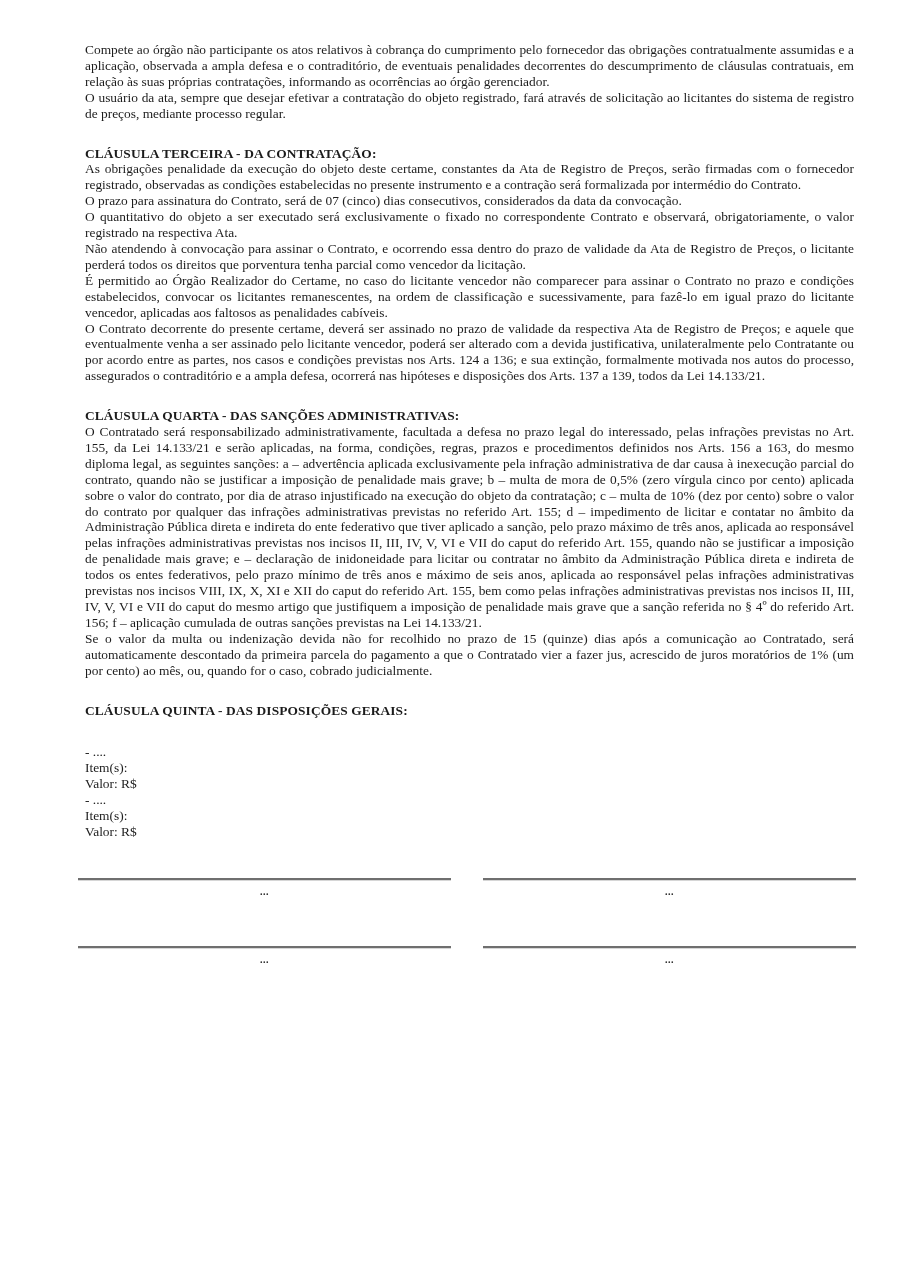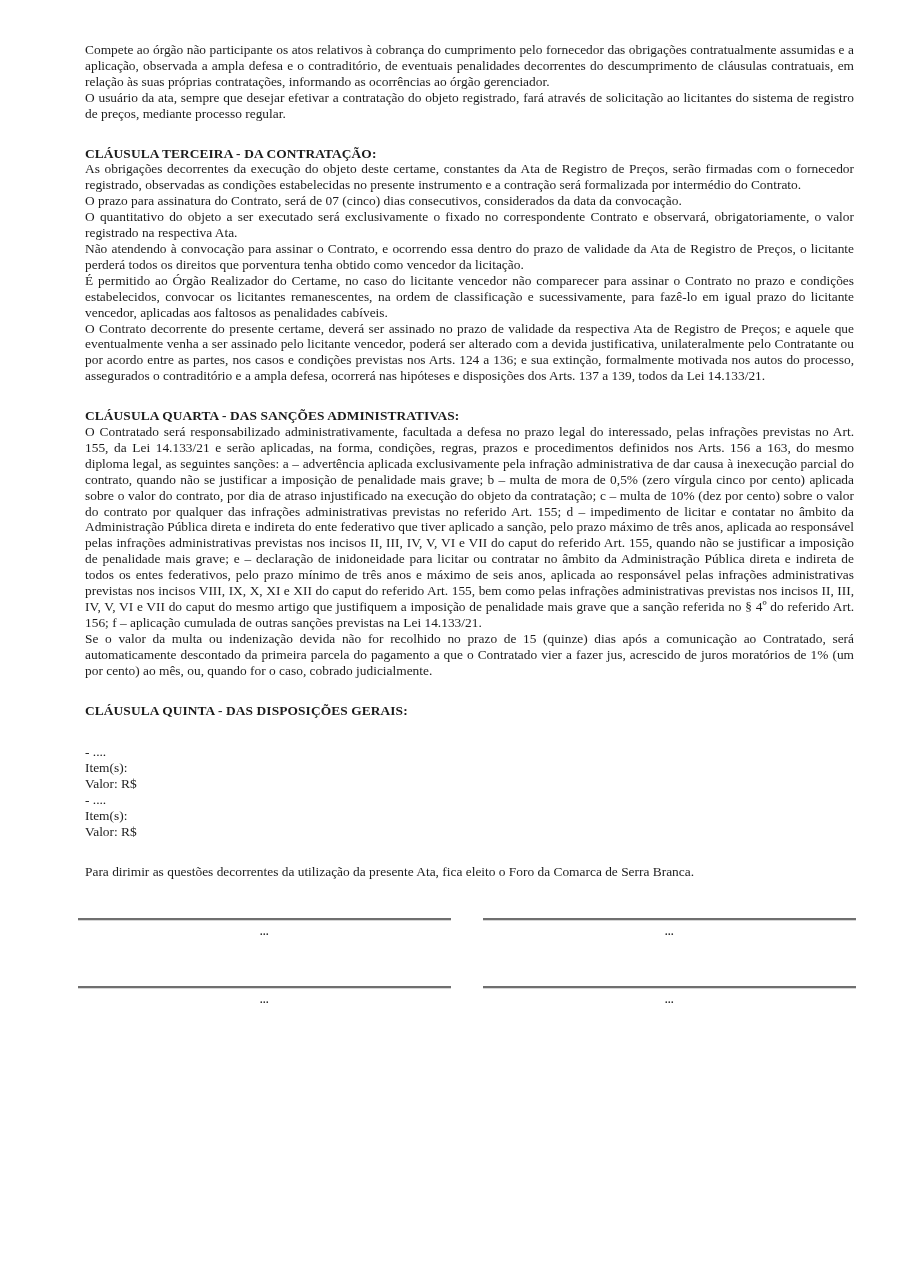--- a/index.html
+++ b/index.html
@@ -28,24 +28,24 @@
 </head>
 <body>
 
 <div class="page">
 
   <p class="para">Compete ao órgão não participante os atos relativos à cobrança do cumprimento pelo fornecedor das obrigações contratualmente assumidas e a aplicação, observada a ampla defesa e o contraditório, de eventuais penalidades decorrentes do descumprimento de cláusulas contratuais, em relação às suas próprias contratações, informando as ocorrências ao órgão gerenciador.</p>
   <p class="para">O usuário da ata, sempre que desejar efetivar a contratação do objeto registrado, fará através de solicitação ao licitantes do sistema de registro de preços, mediante processo regular.</p>
 
   <div class="clause">
     <p class="clause-title">CLÁUSULA TERCEIRA - DA CONTRATAÇÃO:</p>
-    <p class="para">As obrigações decorrentes da execução do objeto deste certame, constantes da Ata de Registro de Preços, serão firmadas com o fornecedor registrado, observadas as condições estabelecidas no presente instrumento e a contração será formalizada por intermédio do Contrato.</p>
+    <p class="para">As obrigações penalidade da execução do objeto deste certame, constantes da Ata de Registro de Preços, serão firmadas com o fornecedor registrado, observadas as condições estabelecidas no presente instrumento e a contração será formalizada por intermédio do Contrato.</p>
     <p class="para">O prazo para assinatura do Contrato, será de 07 (cinco) dias consecutivos, considerados da data da convocação.</p>
     <p class="para">O quantitativo do objeto a ser executado será exclusivamente o fixado no correspondente Contrato e observará, obrigatoriamente, o valor registrado na respectiva Ata.</p>
-    <p class="para">Não atendendo à convocação para assinar o Contrato, e ocorrendo essa dentro do prazo de validade da Ata de Registro de Preços, o licitante perderá todos os direitos que porventura tenha obtido como vencedor da licitação.</p>
+    <p class="para">Não atendendo à convocação para assinar o Contrato, e ocorrendo essa dentro do prazo de validade da Ata de Registro de Preços, o licitante perderá todos os direitos que porventura tenha parcial como vencedor da licitação.</p>
     <p class="para">É permitido ao Órgão Realizador do Certame, no caso do licitante vencedor não comparecer para assinar o Contrato no prazo e condições estabelecidos, convocar os licitantes remanescentes, na ordem de classificação e sucessivamente, para fazê-lo em igual prazo do licitante vencedor, aplicadas aos faltosos as penalidades cabíveis.</p>
     <p class="para">O Contrato decorrente do presente certame, deverá ser assinado no prazo de validade da respectiva Ata de Registro de Preços; e aquele que eventualmente venha a ser assinado pelo licitante vencedor, poderá ser alterado com a devida justificativa, unilateralmente pelo Contratante ou por acordo entre as partes, nos casos e condições previstas nos Arts. 124 a 136; e sua extinção, formalmente motivada nos autos do processo, assegurados o contraditório e a ampla defesa, ocorrerá nas hipóteses e disposições dos Arts. 137 a 139, todos da Lei 14.133/21.</p>
   </div>
 
   <div class="clause">
     <p class="clause-title">CLÁUSULA QUARTA - DAS SANÇÕES ADMINISTRATIVAS:</p>
     <p class="para">O Contratado será responsabilizado administrativamente, facultada a defesa no prazo legal do interessado, pelas infrações previstas no Art. 155, da Lei 14.133/21 e serão aplicadas, na forma, condições, regras, prazos e procedimentos definidos nos Arts. 156 a 163, do mesmo diploma legal, as seguintes sanções: a – advertência aplicada exclusivamente pela infração administrativa de dar causa à inexecução parcial do contrato, quando não se justificar a imposição de penalidade mais grave; b – multa de mora de 0,5% (zero vírgula cinco por cento) aplicada sobre o valor do contrato, por dia de atraso injustificado na execução do objeto da contratação; c – multa de 10% (dez por cento) sobre o valor do contrato por qualquer das infrações administrativas previstas no referido Art. 155; d – impedimento de licitar e contatar no âmbito da Administração Pública direta e indireta do ente federativo que tiver aplicado a sanção, pelo prazo máximo de três anos, aplicada ao responsável pelas infrações administrativas previstas nos incisos II, III, IV, V, VI e VII do caput do referido Art. 155, quando não se justificar a imposição de penalidade mais grave; e – declaração de inidoneidade para licitar ou contratar no âmbito da Administração Pública direta e indireta de todos os entes federativos, pelo prazo mínimo de três anos e máximo de seis anos, aplicada ao responsável pelas infrações administrativas previstas nos incisos VIII, IX, X, XI e XII do caput do referido Art. 155, bem como pelas infrações administrativas previstas nos incisos II, III, IV, V, VI e VII do caput do mesmo artigo que justifiquem a imposição de penalidade mais grave que a sanção referida no § 4º do referido Art. 156; f – aplicação cumulada de outras sanções previstas na Lei 14.133/21.</p>
     <p class="para">Se o valor da multa ou indenização devida não for recolhido no prazo de 15 (quinze) dias após a comunicação ao Contratado, será automaticamente descontado da primeira parcela do pagamento a que o Contratado vier a fazer jus, acrescido de juros moratórios de 1% (um por cento) ao mês, ou, quando for o caso, cobrado judicialmente.</p>
   </div>
 
@@ -55,21 +55,20 @@
       <p class="item-line">- ....</p>
       <p class="item-line">Item(s):</p>
       <p class="item-line">Valor: R$</p>
       <p class="item-line">- ....</p>
       <p class="item-line">Item(s):</p>
       <p class="item-line">Valor: R$</p>
     </div>
   </div>
 
   <div class="clause">
-    <p class="para">Para dirimir as questões decorrentes da utilização da presente Ata, fica eleito o Foro da Comarca de Serra Branca.</p>
   </div>
 
   <div class="sig-area">
     <div class="sig-row">
       <div class="sig-cell">
         <div class="sig-line"></div>
         <div class="sig-dots">...</div>
       </div>
       <div class="sig-cell">
         <div class="sig-line"></div>

